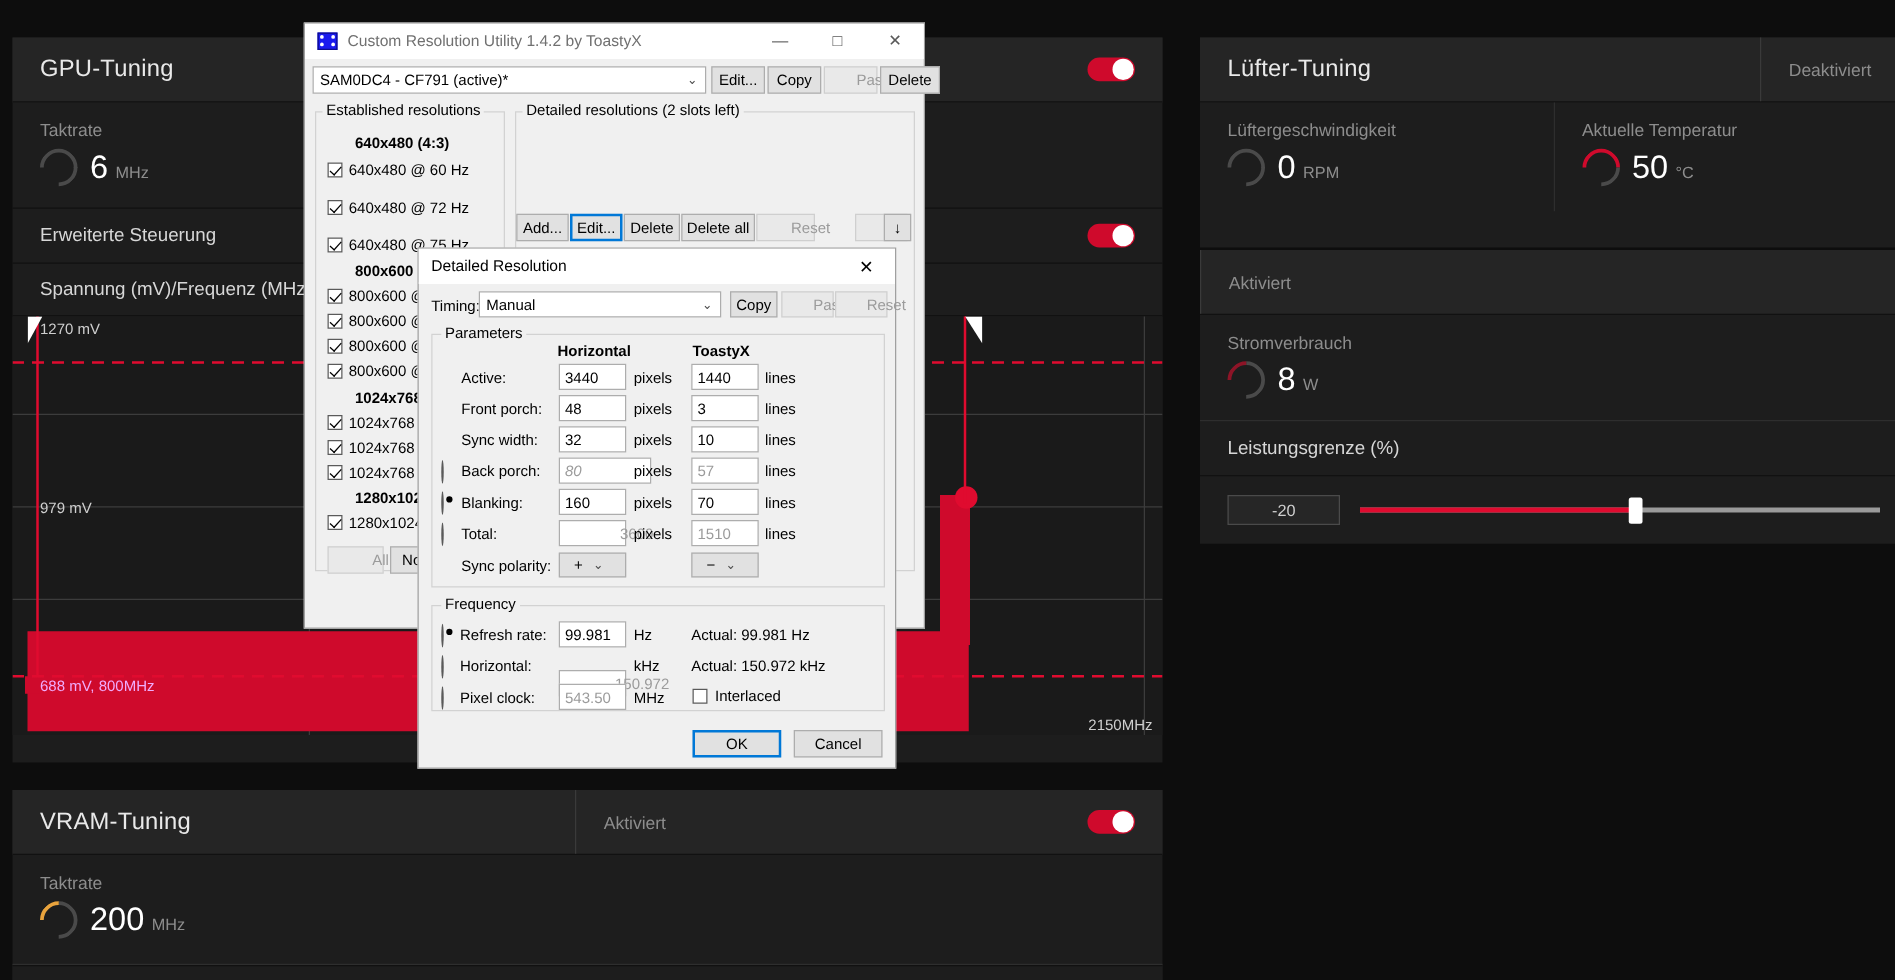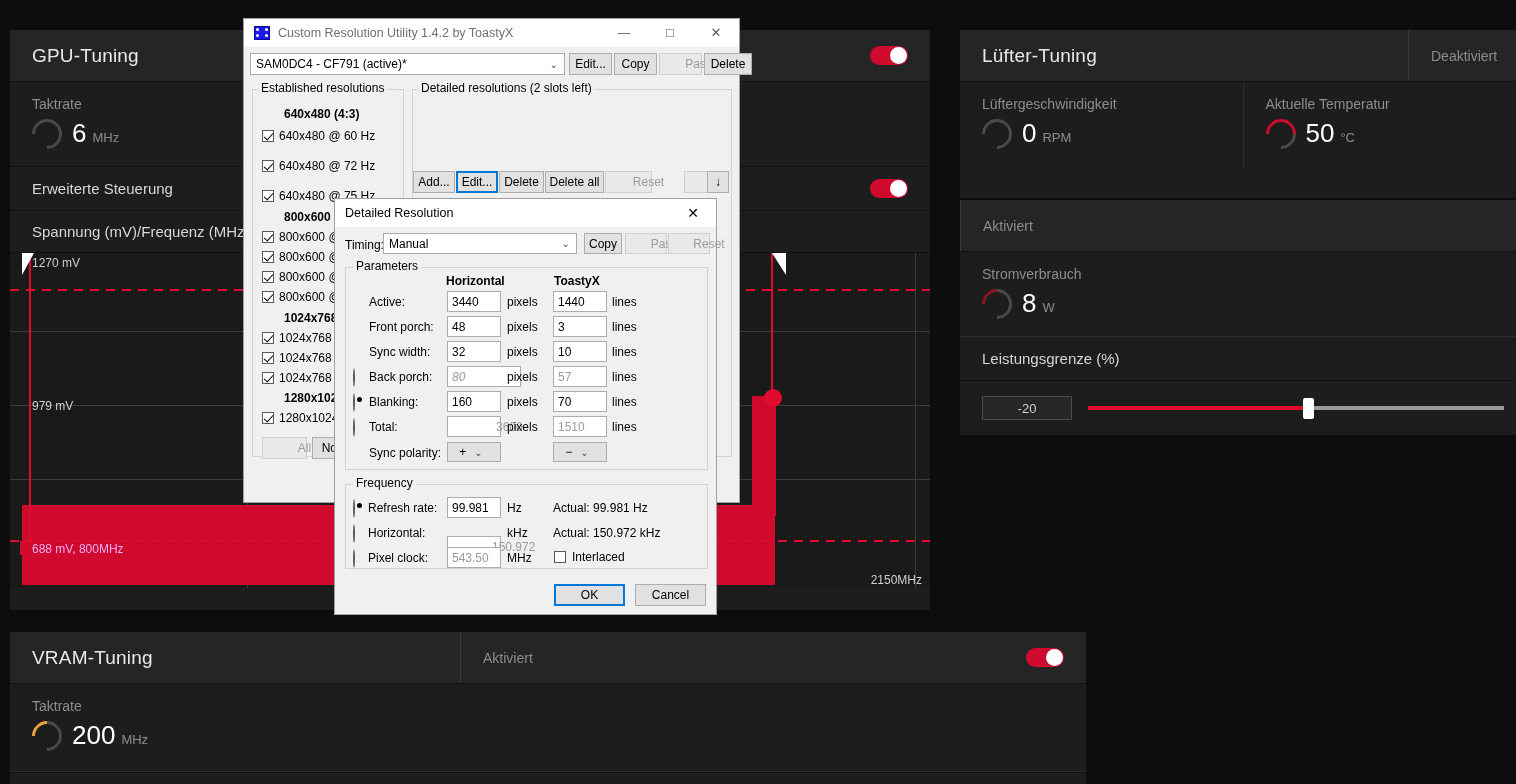--- a/index.html
+++ b/index.html
@@ -206,21 +206,21 @@
       <div class="dashline" style="top:36px;"></div>
       <div class="dashline" style="top:287px;"></div>
 
       <div class="gtext" style="left:22px; top:3px;">1270 mV</div>
       <div class="gtext" style="left:22px; top:146px;">979 mV</div>
       <div class="gtext" style="left:22px; top:289px; color:#f0abfc;">688 mV, 800MHz</div>
       <div class="gtext" style="right:8px; top:293px;margin-top:27px;">2150MHz</div>
     </div>
   </div>
 
-  <div class="amd-card" style="left:10px; top:632px; width:1076px; height:152px;">
+  <div class="amd-card" style="left:10px; top:632px; width:920px; height:152px;">
     <div class="amd-header">
       <div class="title" style="width:450px;">VRAM-Tuning</div>
       <div class="sep"></div>
       <div class="state">Aktiviert</div>
       <div class="toggle">
         <div class="knob"></div>
       </div>
     </div>
     <div class="metric-row" style="height:88px; border-bottom:1px solid #2e2e2e;">
       <div class="metric" style="max-width:470px;">

